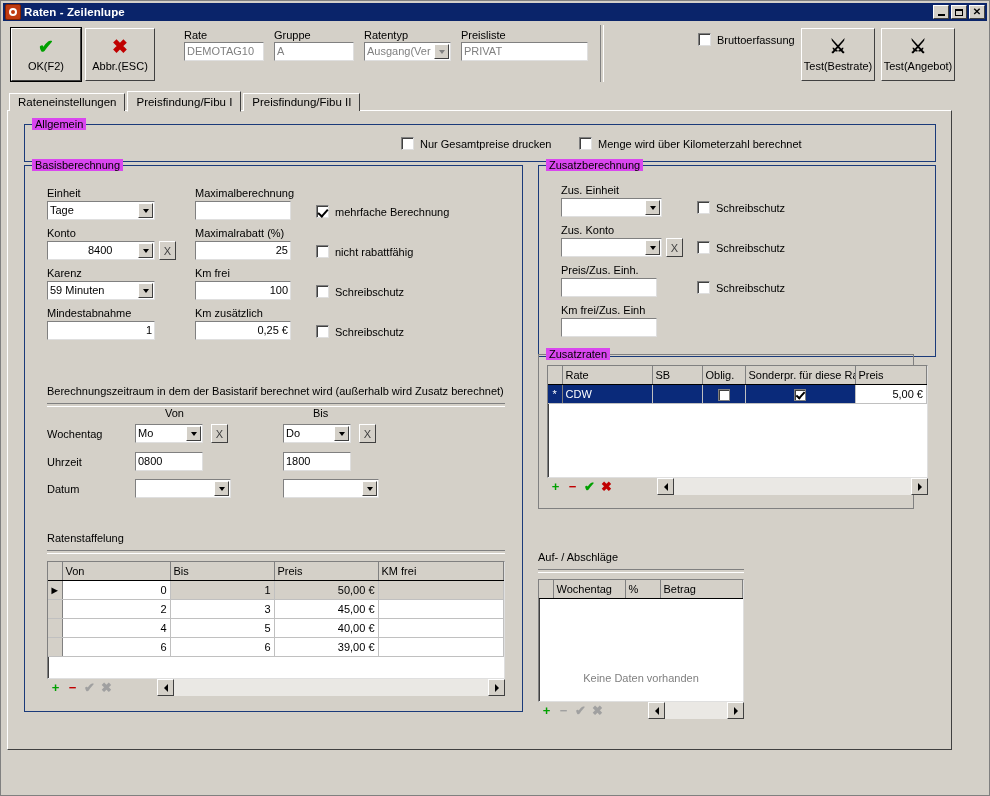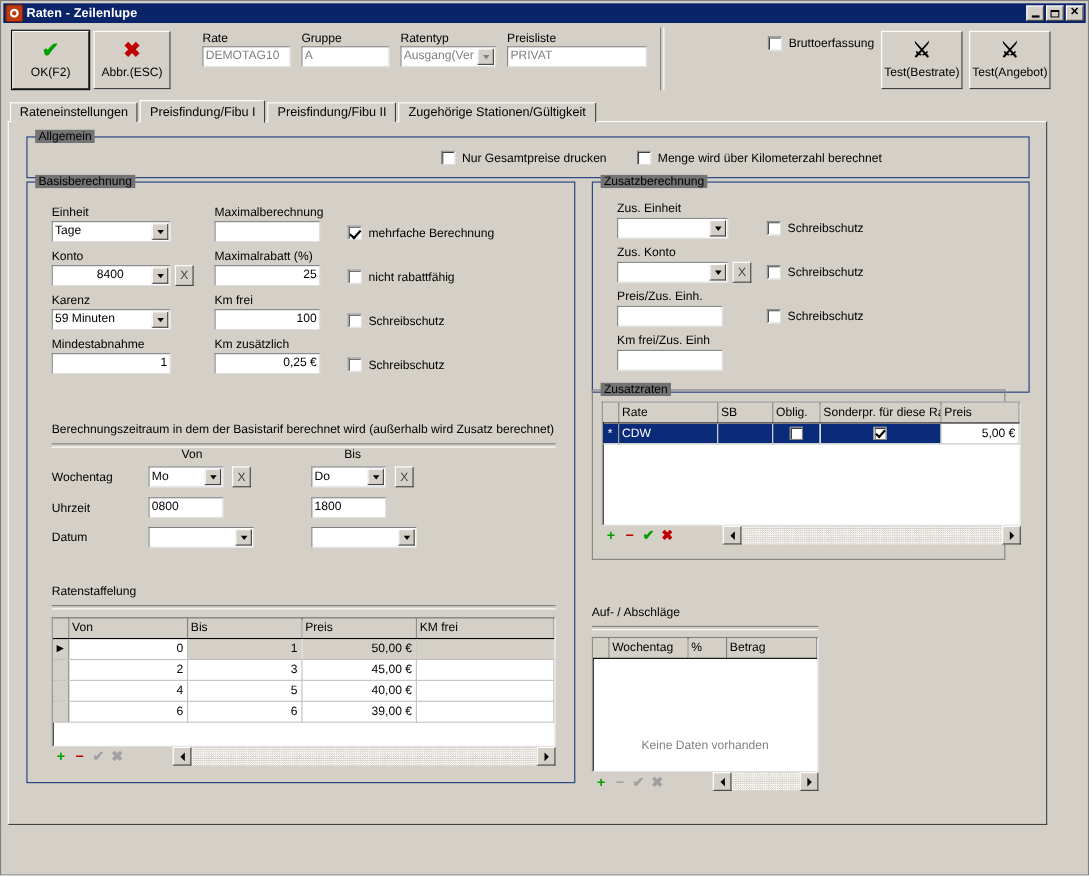--- a/index.html
+++ b/index.html
@@ -211,21 +211,21 @@
   }
 
   
   .gbox {
     position: absolute;
     border: 1px solid #1a3a7a;
     box-sizing: border-box;
   }
   .gbox > .gtitle {
     position: absolute; top: -7px; left: 7px;
-    background: #737373;
+    background: #d946ef;
     padding: 0 3px;
     font-size: 11px;
     color: #000;
     white-space: nowrap;
   }
   .gbox.gray { border-color: #808080; }
 
   .flabel { position: absolute; font-size: 11px; color: #000; white-space: nowrap; }
 
   .xbtn {
@@ -418,21 +418,20 @@
     <div class="tbtn" style="left:878px; top:7px; width:74px;">
       <div class="glyph glyph-tool">⚔</div>
       <div class="lbl">Test(Angebot)</div>
     </div>
   </div>
 
   <div class="tabstrip">
     <div class="tab"><span>Rateneinstellungen</span></div>
     <div class="tab sel"><span>Preisfindung/Fibu I</span></div>
     <div class="tab"><span>Preisfindung/Fibu II</span></div>
-    <div class="tab"><span>Zugehörige Stationen/Gültigkeit</span></div>
   </div>
 
   <div class="tabpanel">
 
     <div class="gbox" style="left:16px; top:13px; width:912px; height:38px;">
       <span class="gtitle">Allgemein</span>
       <div class="cbx" style="position:absolute; left:376px; top:12px;">
         <span class="box"></span>
         <span>Nur Gesamtpreise drucken</span>
       </div>

